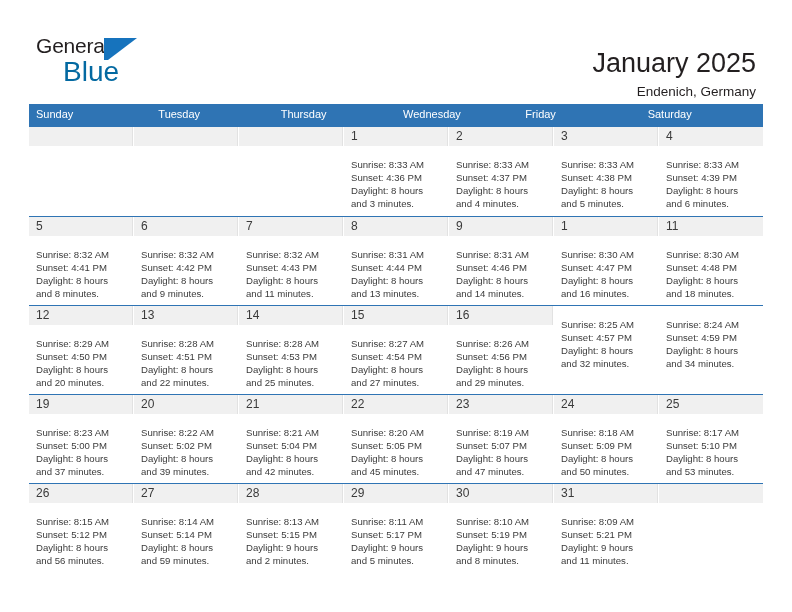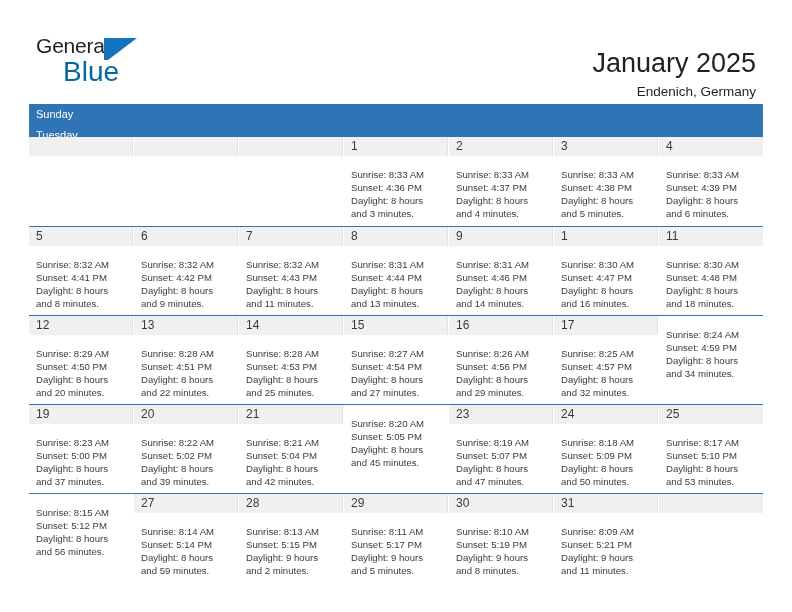--- a/index.html
+++ b/index.html
@@ -93,22 +93,21 @@
   
   .cal {
     position: absolute;
     left: 29px;
     top: 104px;
     width: 734px;
   }
   .cal-head {
     display: flex;
     background: #2f74b4;
-    height: 33px;
-    flex-direction: column;
+    height: 23px;
   }
   .cal-head .hcell {
     flex: 1 1 0;
     color: #ffffff;
     font-size: 11px;
     line-height: 21px;
     padding-left: 7px;
     box-sizing: border-box;
     white-space: nowrap;
   }
@@ -380,23 +379,20 @@
               <div class="daynum">16</div>
             </div>
             <div class="lines">
               <div class="line">Sunrise: 8:26 AM</div>
               <div class="line">Sunset: 4:56 PM</div>
               <div class="line">Daylight: 8 hours</div>
               <div class="line">and 29 minutes.</div>
             </div>
           </div>
           <div class="cell">
-            <div class="daynum-band">
-              <div class="daynum">17</div>
-            </div>
             <div class="lines">
               <div class="line">Sunrise: 8:25 AM</div>
               <div class="line">Sunset: 4:57 PM</div>
               <div class="line">Daylight: 8 hours</div>
               <div class="line">and 32 minutes.</div>
             </div>
           </div>
           <div class="cell">
             <div class="lines">
               <div class="line">Sunrise: 8:24 AM</div>
@@ -434,20 +430,23 @@
               <div class="daynum">21</div>
             </div>
             <div class="lines">
               <div class="line">Sunrise: 8:21 AM</div>
               <div class="line">Sunset: 5:04 PM</div>
               <div class="line">Daylight: 8 hours</div>
               <div class="line">and 42 minutes.</div>
             </div>
           </div>
           <div class="cell">
+            <div class="daynum-band">
+              <div class="daynum">22</div>
+            </div>
             <div class="lines">
               <div class="line">Sunrise: 8:20 AM</div>
               <div class="line">Sunset: 5:05 PM</div>
               <div class="line">Daylight: 8 hours</div>
               <div class="line">and 45 minutes.</div>
             </div>
           </div>
           <div class="cell">
             <div class="daynum-band">
               <div class="daynum">23</div>
@@ -477,20 +476,23 @@
             <div class="lines">
               <div class="line">Sunrise: 8:17 AM</div>
               <div class="line">Sunset: 5:10 PM</div>
               <div class="line">Daylight: 8 hours</div>
               <div class="line">and 53 minutes.</div>
             </div>
           </div>
         </div>
         <div class="week">
           <div class="cell">
+            <div class="daynum-band">
+              <div class="daynum">26</div>
+            </div>
             <div class="lines">
               <div class="line">Sunrise: 8:15 AM</div>
               <div class="line">Sunset: 5:12 PM</div>
               <div class="line">Daylight: 8 hours</div>
               <div class="line">and 56 minutes.</div>
             </div>
           </div>
           <div class="cell">
             <div class="daynum-band">
               <div class="daynum">27</div>

